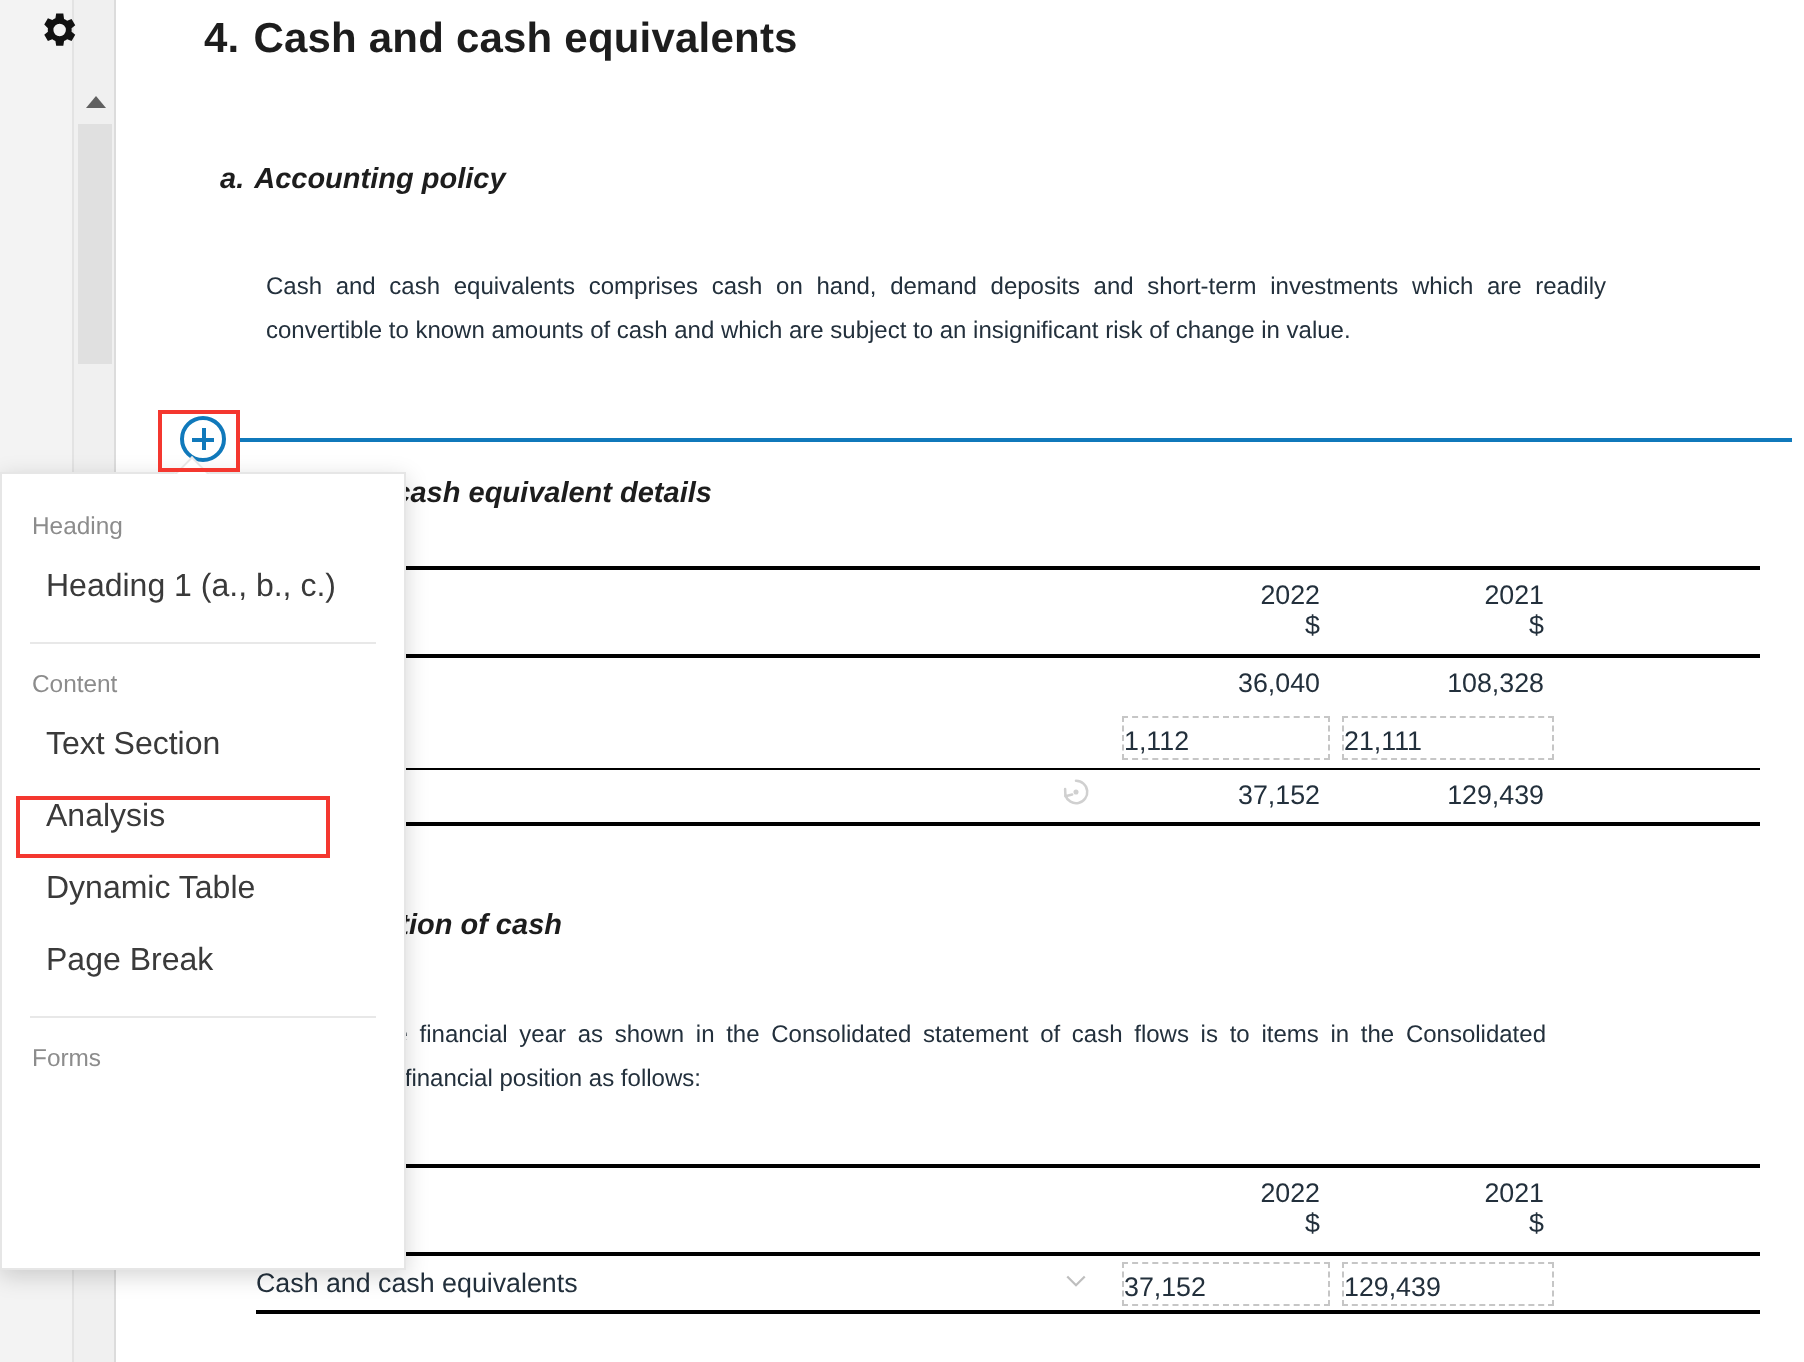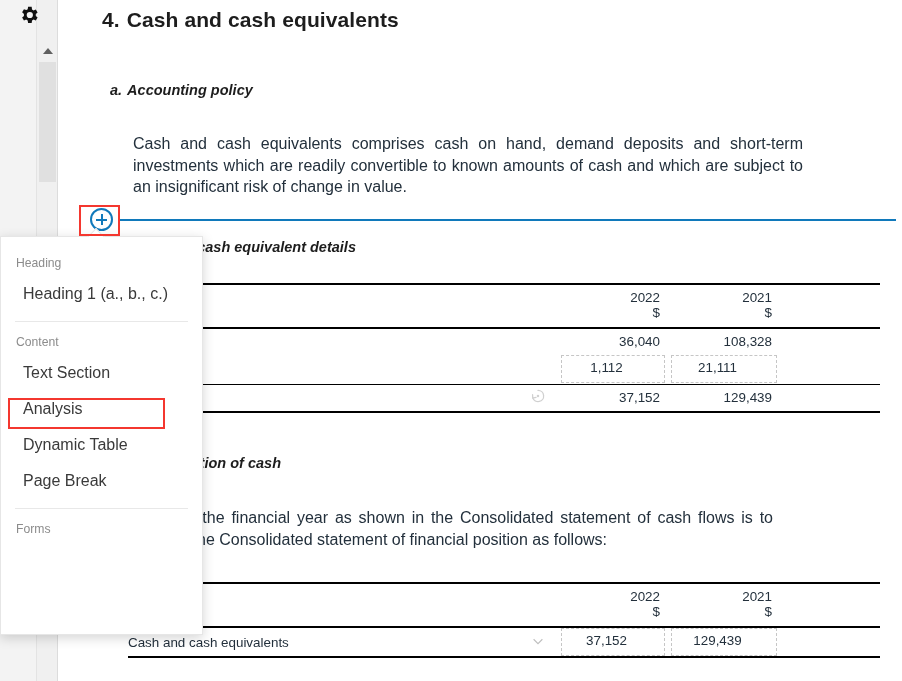--- a/index.html
+++ b/index.html
@@ -59,21 +59,21 @@
   .doc-title .num { margin-right: 7px; }
 
   .sub-head {
     position: absolute; font-size: 14.5px; color: #1d1d1d; font-weight: 600;
     white-space: nowrap;
     font-style: italic;
   }
   .sub-head .letter { margin-right: 5px; }
 
   .para {
-    position: absolute; font-size: 16px; color: #23303c; line-height: 21.5px;
+    position: absolute; font-size: 12px; color: #23303c; line-height: 21.5px;
     text-align: justify;
   }
 
   
   .insert-line {
     position: absolute; left: 60px; top: 219px; width: 778px; height: 2px;
     background: #1079bb;
   }
   .insert-plus {
     position: absolute; left: 32px; top: 208px;
@@ -103,22 +103,22 @@
   .rule-top    { border-top: 2.5px solid #000; }
   .rule-head   { border-bottom: 2.5px solid #000; }
   .rule-thin   { border-bottom: 1px solid #000; }
   .rule-bottom { border-bottom: 2.5px solid #000; }
 
   .c-label { text-align: left; padding-left: 2px; }
   .c-num   { text-align: right; }
   .yr      { font-weight: bold; text-align: right; font-size: 13.4px; }
 
   .cell-editable {
-    display: inline-block; width: 100%; height: 28px; line-height: 24px;
-    border: 1px dashed #c6c6c6; text-align: center; padding-right: 13px;
+    display: inline-block; width: 100%; height: 22px; line-height: 24px;
+    border: 1px dashed #c6c6c6; text-align: left; padding-right: 13px;
     cursor: text; background: #fff;
   }
   .cell-plain {
     display: inline-block; width: 100%; height: 24px; line-height: 24px;
     text-align: right; padding-right: 8px;
   }
 
   .reset-icon { opacity: .18; cursor: pointer; }
   .chev-icon  { opacity: .25; cursor: pointer; }
 

